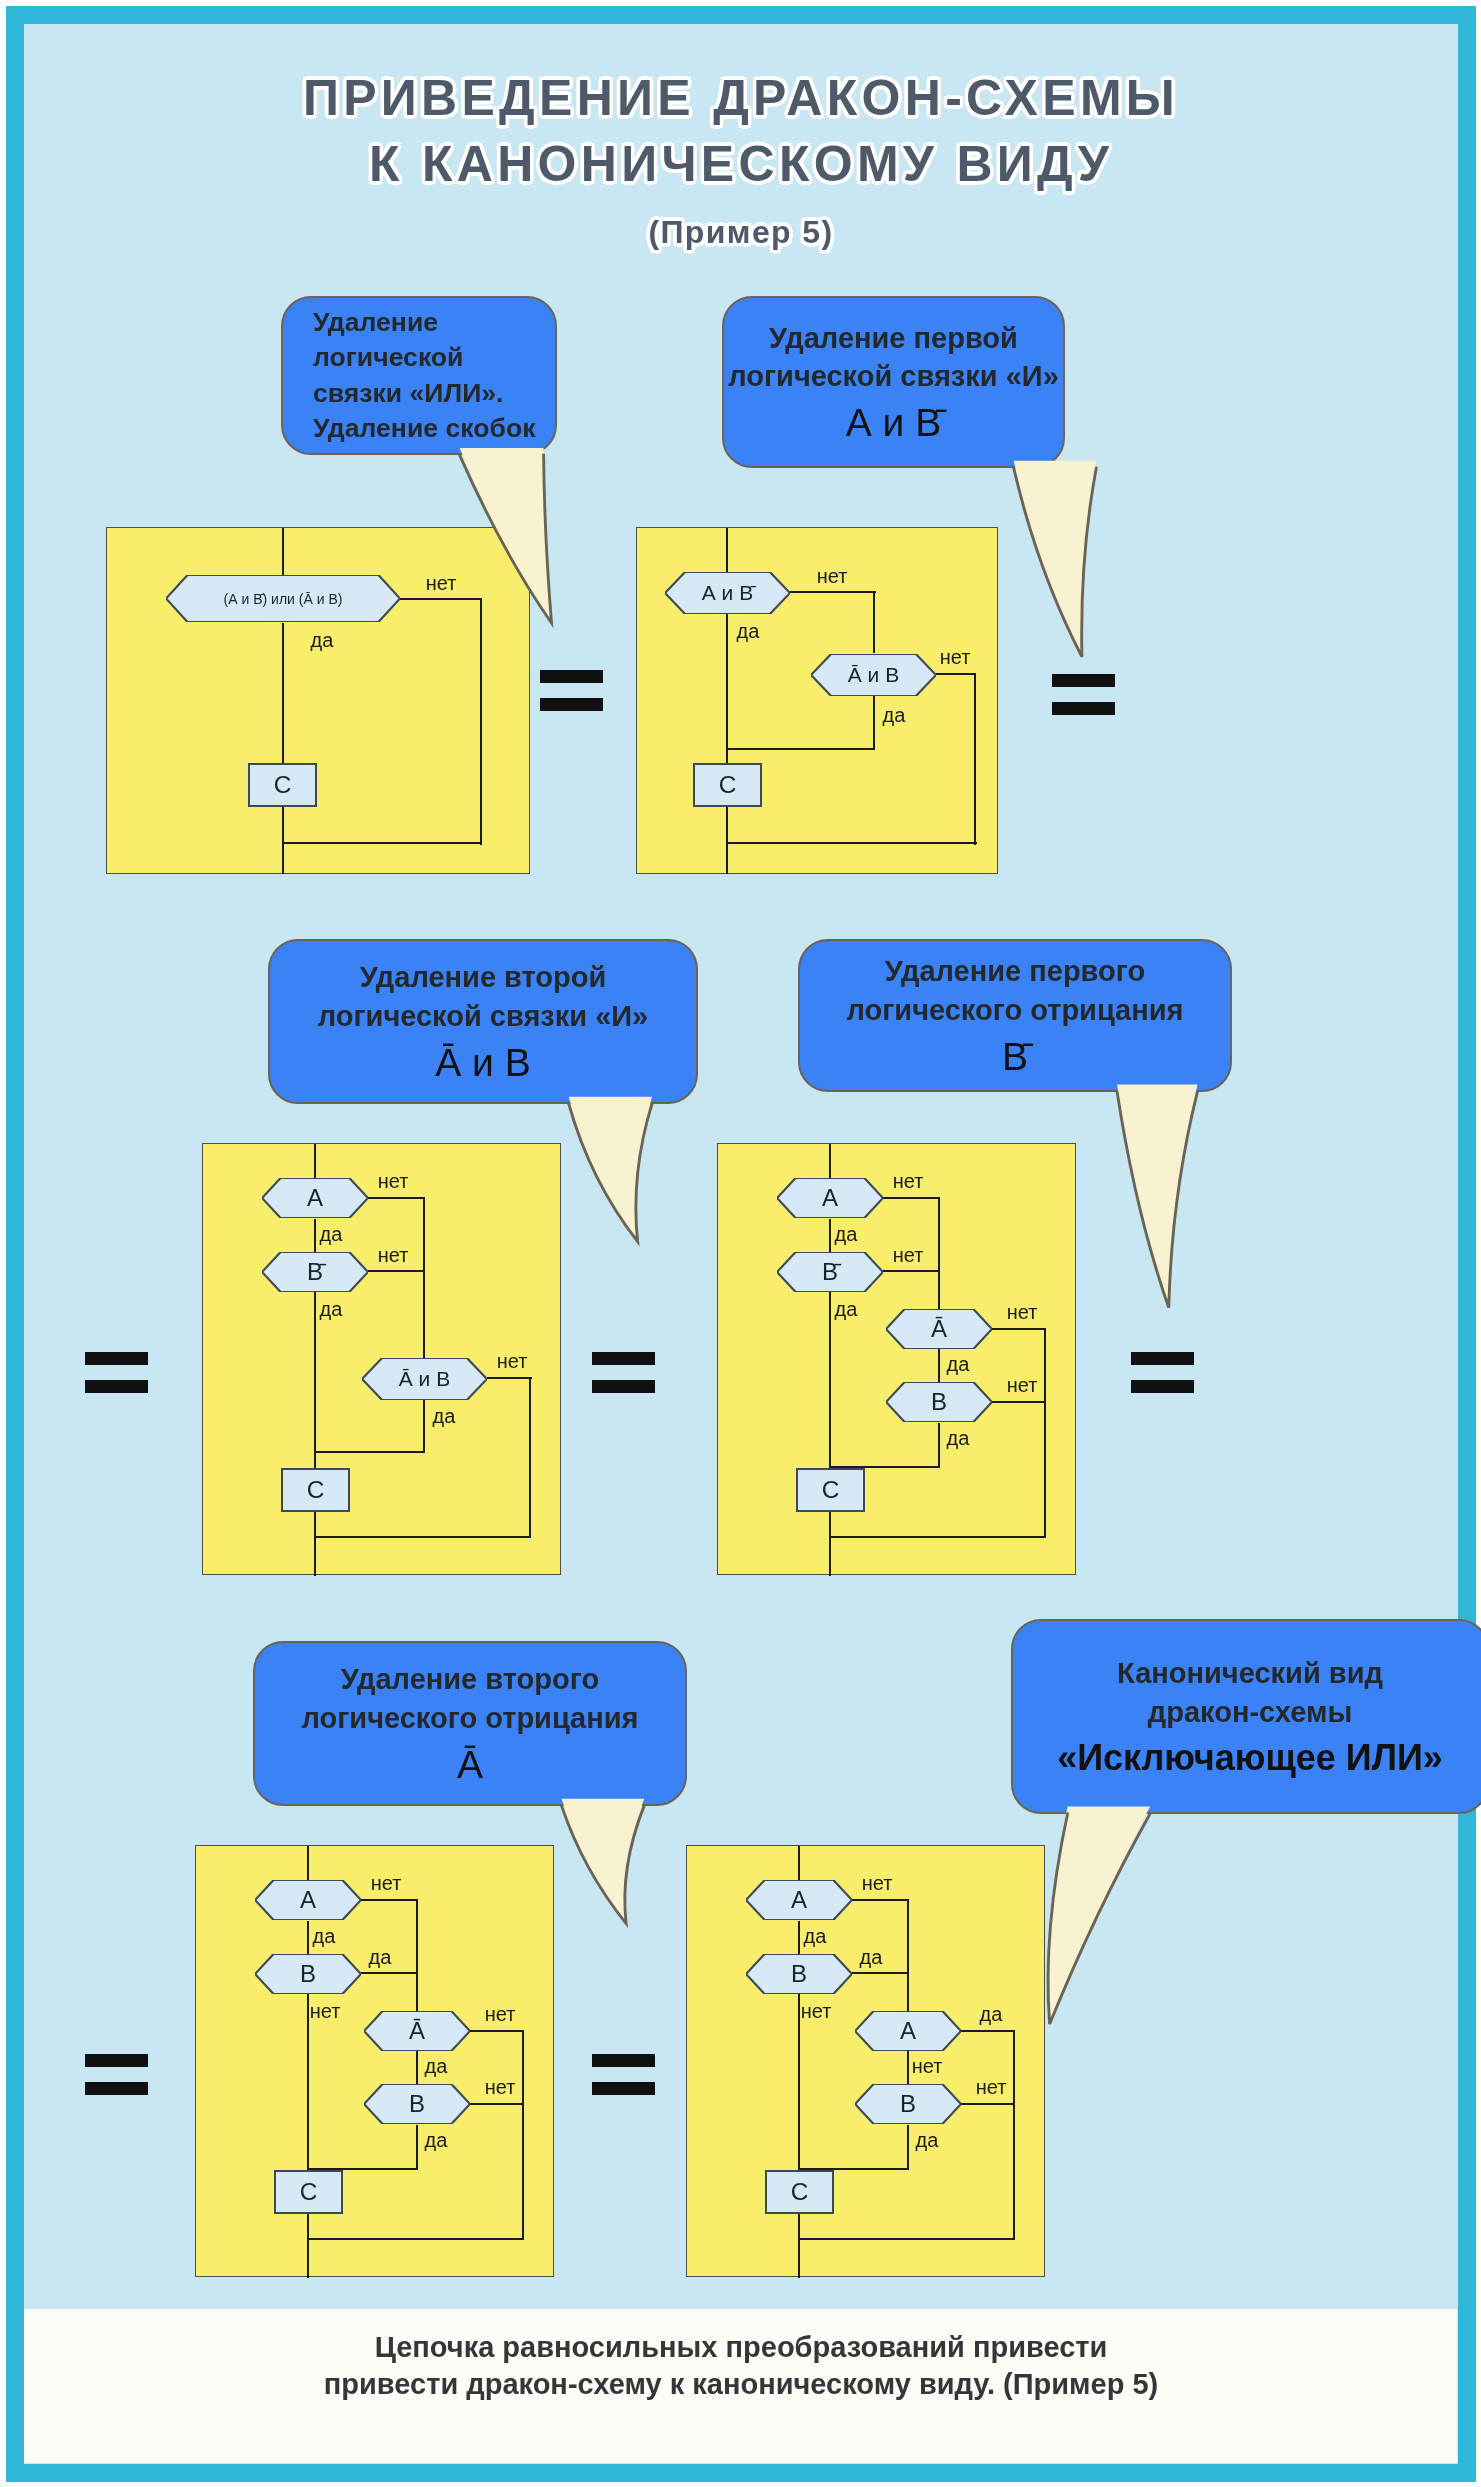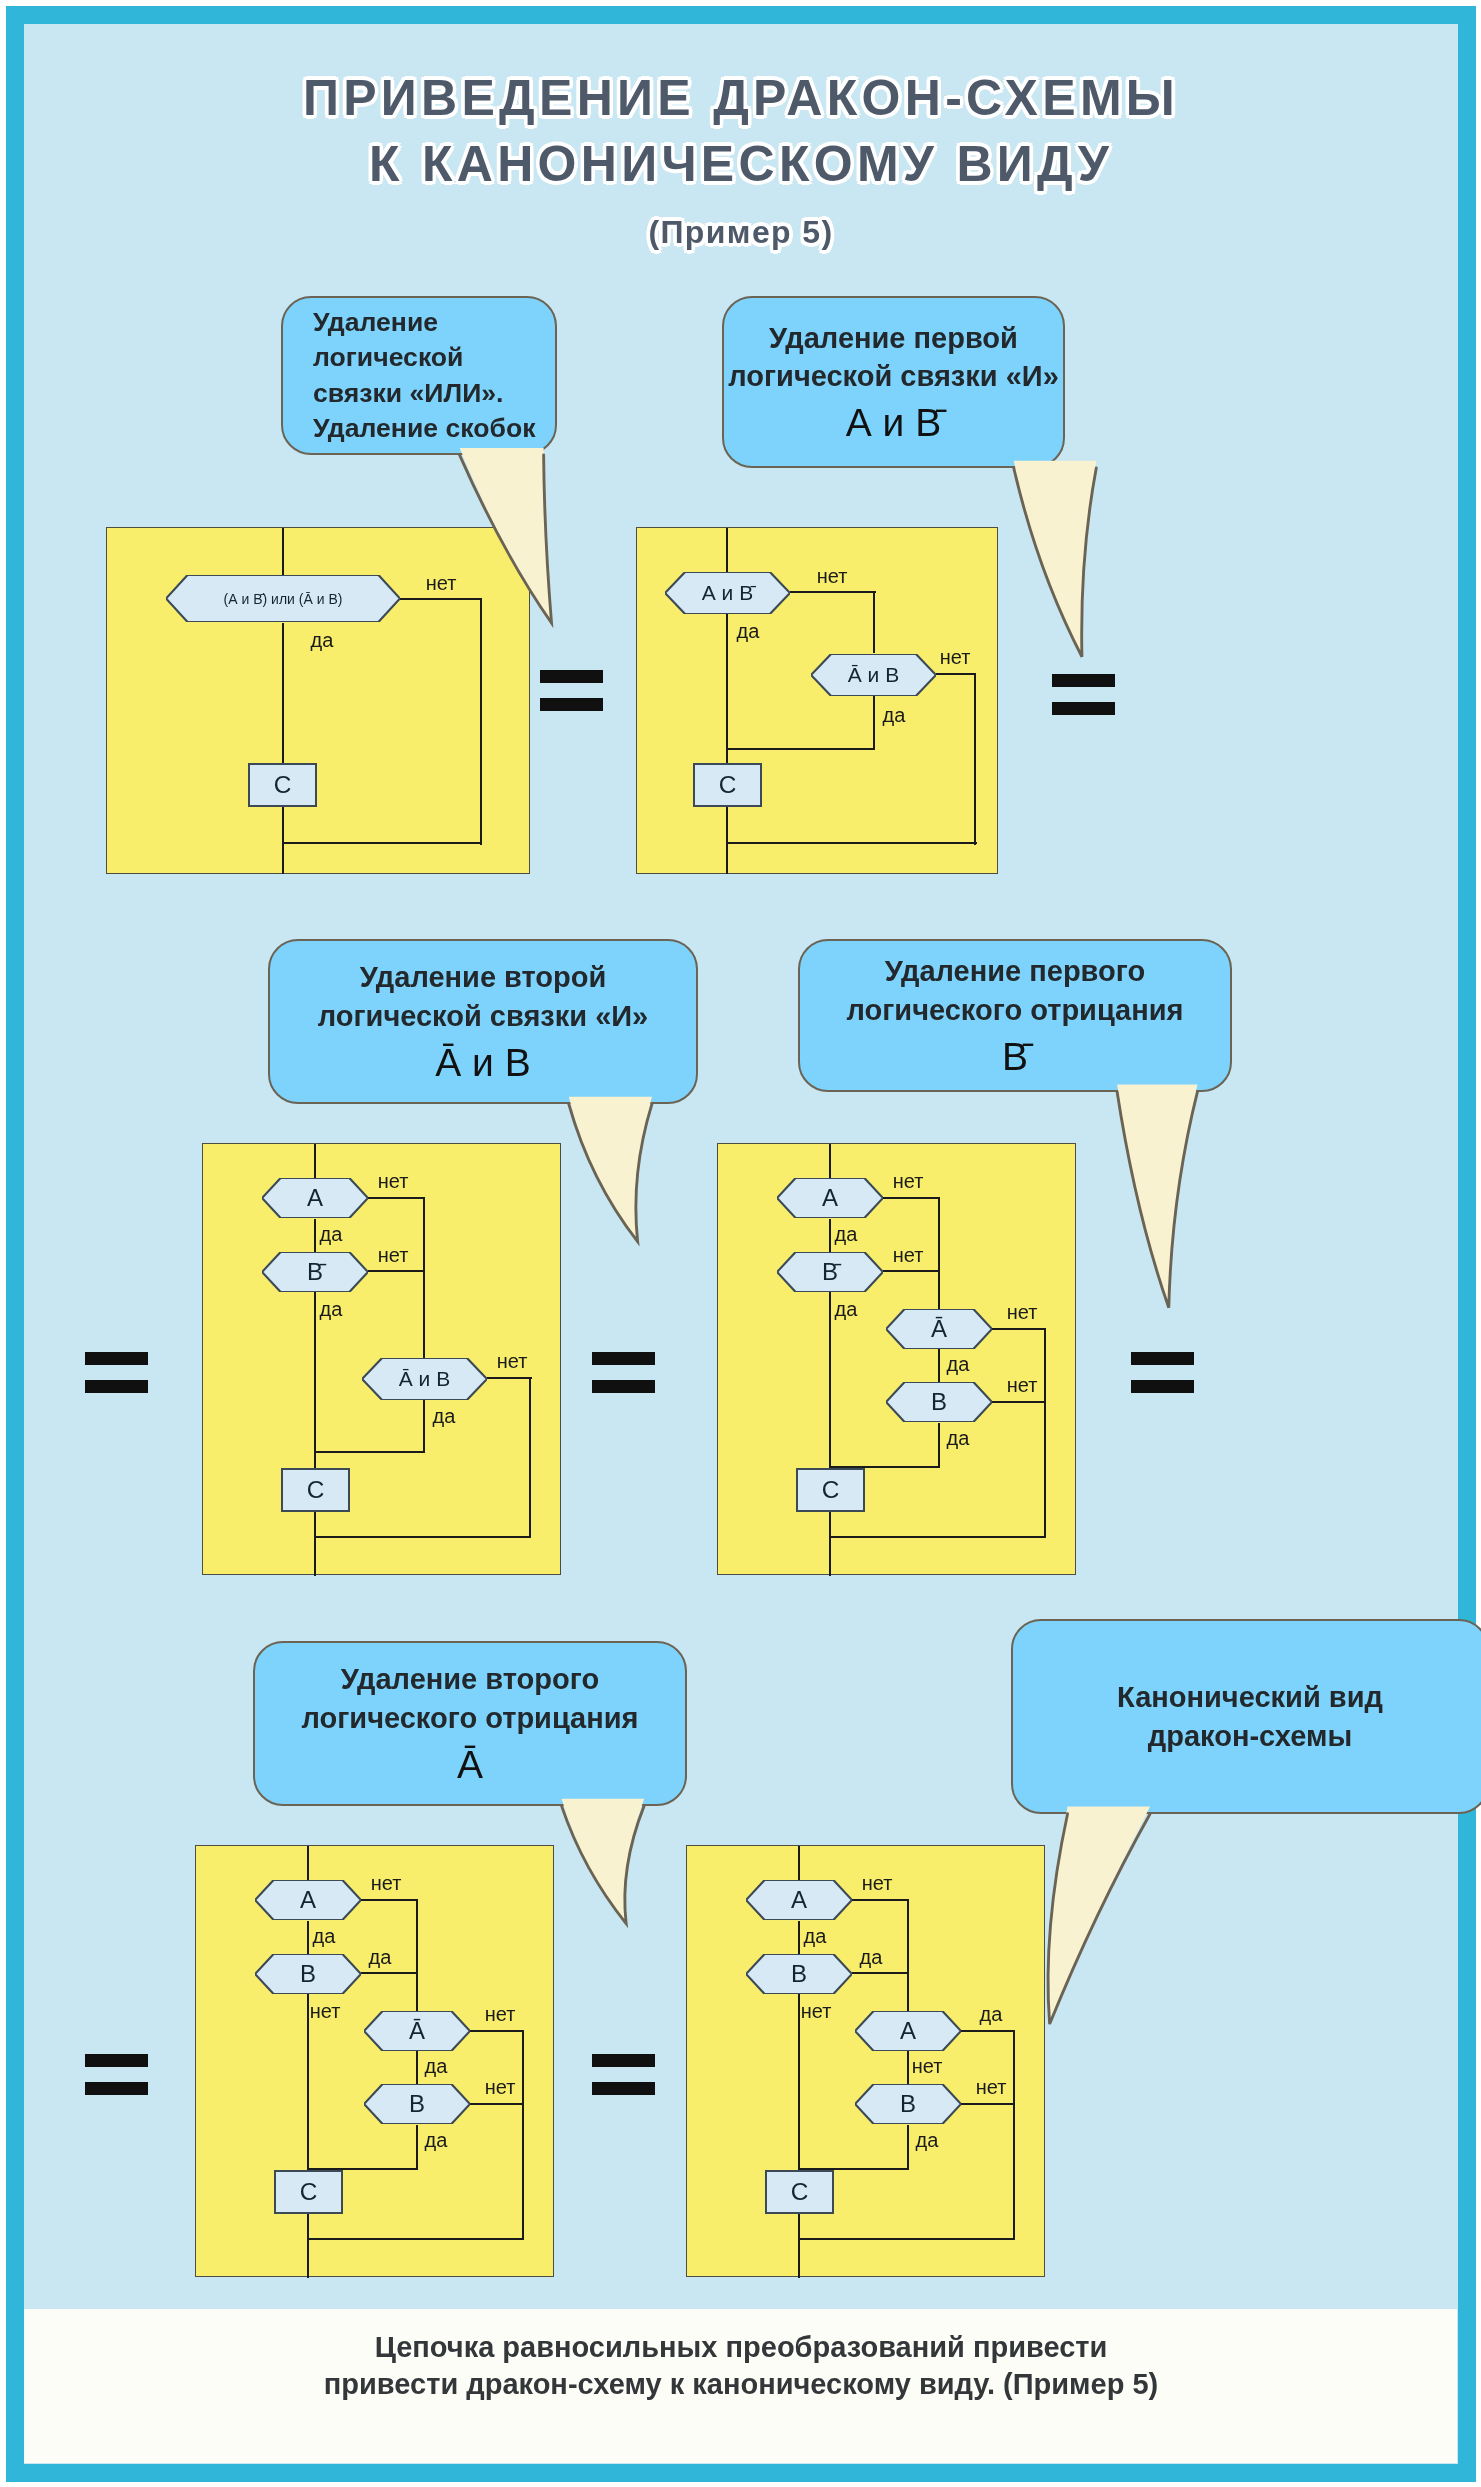--- a/index.html
+++ b/index.html
@@ -24,21 +24,21 @@
   .hex.wide .t{font-size:14px}
   .hex.med .t{font-size:21px}
   .abox{position:absolute;width:69px;height:44px;background:#d6e9f5;border:2.2px solid #3c4a58;box-sizing:border-box;display:flex;align-items:center;justify-content:center;font-size:24.4px;color:#16242f}
   .bl{position:absolute;transform:translate(-50%,-50%);font-size:20px;color:#1b1b1b;white-space:nowrap}
 
   .eq{position:absolute;width:63px;height:41px}
   .eq::before,.eq::after{content:"";position:absolute;left:0;width:63px;height:13px;background:#101010}
   .eq::before{top:0}
   .eq::after{bottom:0}
 
-  .bubble{position:absolute;background:#7dd3fc;border:2.9px solid #6b6353;border-radius:30px;box-sizing:border-box;
+  .bubble{position:absolute;background:#3b82f6;border:2.9px solid #6b6353;border-radius:30px;box-sizing:border-box;
     display:flex;flex-direction:column;justify-content:center;align-items:center;z-index:2;padding:7.2px 14.4px}
   .bubble .ln{font-size:29px;font-weight:700;color:#23282c;line-height:1.32;text-align:center;white-space:nowrap}
   .bubble.align-left{align-items:flex-start;padding-left:30px}
   .bubble.align-left .ln{text-align:left;font-size:26.6px}
   .bubble .formula{font-size:39px;font-weight:400;color:#111;margin-top:5.7px;text-align:center;white-space:nowrap}
   .bubble .formula.big{font-weight:700;font-size:36px}
 
   .tails{position:absolute;left:0;top:0;z-index:3;pointer-events:none}
   .tail-fill{fill:#f8f2d0;stroke:none}
   .tail-edge{fill:none;stroke:#6b6353;stroke-width:4;stroke-linecap:round}
@@ -341,20 +341,21 @@
 
   <div class="bubble" style="left:253px;top:1641px;width:434px;height:165px">
     <span class="ln">Удаление второго</span>
     <span class="ln">логического отрицания</span>
     <span class="formula">А̄</span>
   </div>
 
   <div class="bubble" style="left:1011px;top:1619px;width:478px;height:195px">
     <span class="ln">Канонический вид</span>
     <span class="ln">дракон-схемы</span>
+    <span class="formula big">«Исключающее ИЛИ»</span>
   </div>
 
   <svg class="tails" width="1482" height="2487" viewBox="0 0 2064 3465">
     <path class="tail-fill" d="M640,624 L757,624 Q758,745 768,868 Q700,770 640,624 Z"></path>
     <path class="tail-edge" d="M640,634 Q700,770 768,868 Q758,745 757,634"></path>
     <path class="tail-fill" d="M1412,642 L1527,642 Q1504,775 1507,915 Q1445,795 1412,642 Z"></path>
     <path class="tail-edge" d="M1412,652 Q1445,795 1507,915 Q1504,775 1527,652"></path>
     <path class="tail-fill" d="M792,1528 L908,1528 Q878,1635 888,1730 Q822,1645 792,1528 Z"></path>
     <path class="tail-edge" d="M792,1538 Q822,1645 888,1730 Q878,1635 908,1538"></path>
     <path class="tail-fill" d="M1556,1511 L1668,1511 Q1632,1665 1628,1822 Q1582,1690 1556,1511 Z"></path>

